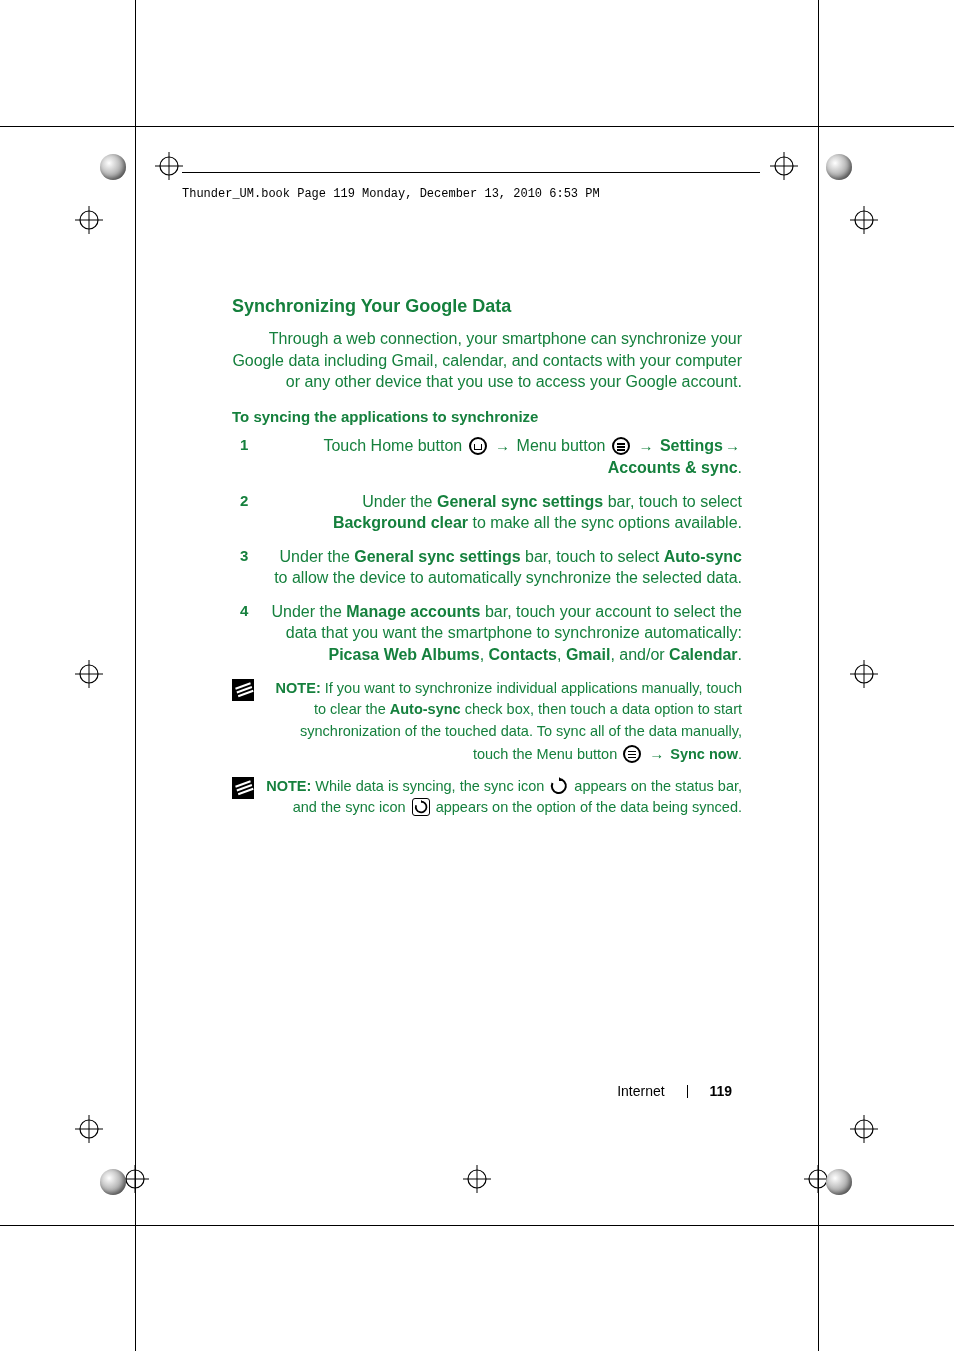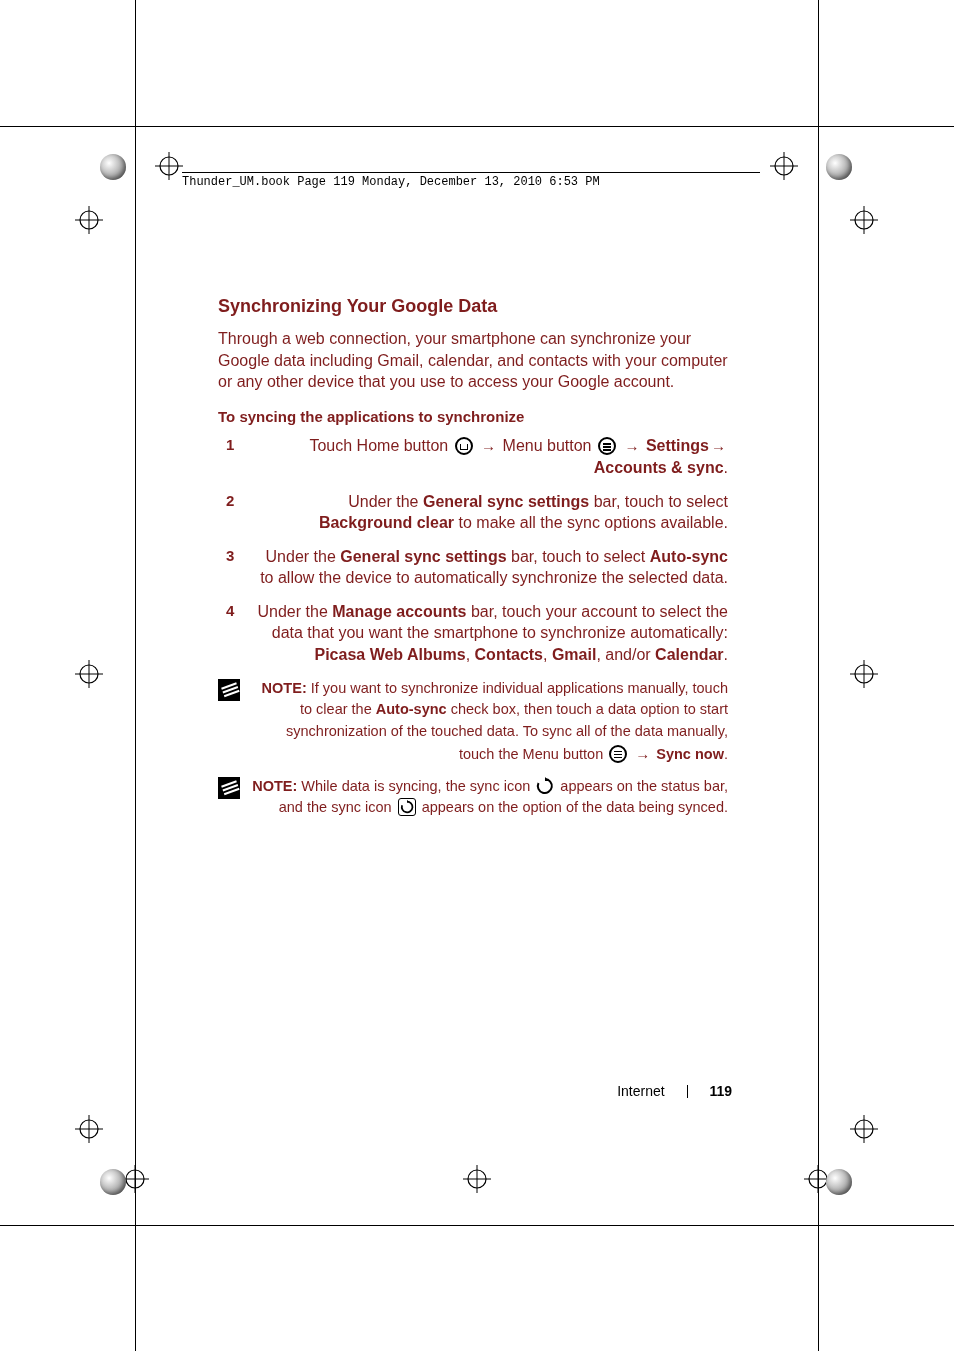--- a/index.html
+++ b/index.html
@@ -43,38 +43,39 @@
     box-shadow: inset -2px -2px 4px rgba(0,0,0,0.4);
   }
   .header-line {
     position: absolute;
     left: 182px;
     right: 194px;
     top: 172px;
     border-top: 1px solid #000;
     font-family: "Courier New", monospace;
     font-size: 12px;
-    padding-top: 2px;
+    padding-top: 14px;
   }
   .content {
     position: absolute;
-    left: 218px;
+    left: 232px;
     top: 294px;
     width: 510px;
     font-size: 16px;
     line-height: 1.35;
-    color: #7f1d1d;
+    color: #15803d;
   }
   .section-title {
     font-weight: 700;
     font-size: 18px;
     margin-bottom: 10px;
   }
   .intro {
     margin-bottom: 12px;
+    text-align: right;
   }
   .subhead {
     font-weight: 700;
     margin: 14px 0 8px 0;
     font-size: 15px;
   }
   ol.steps {
     list-style: none;
     padding: 0;
     margin: 0;

